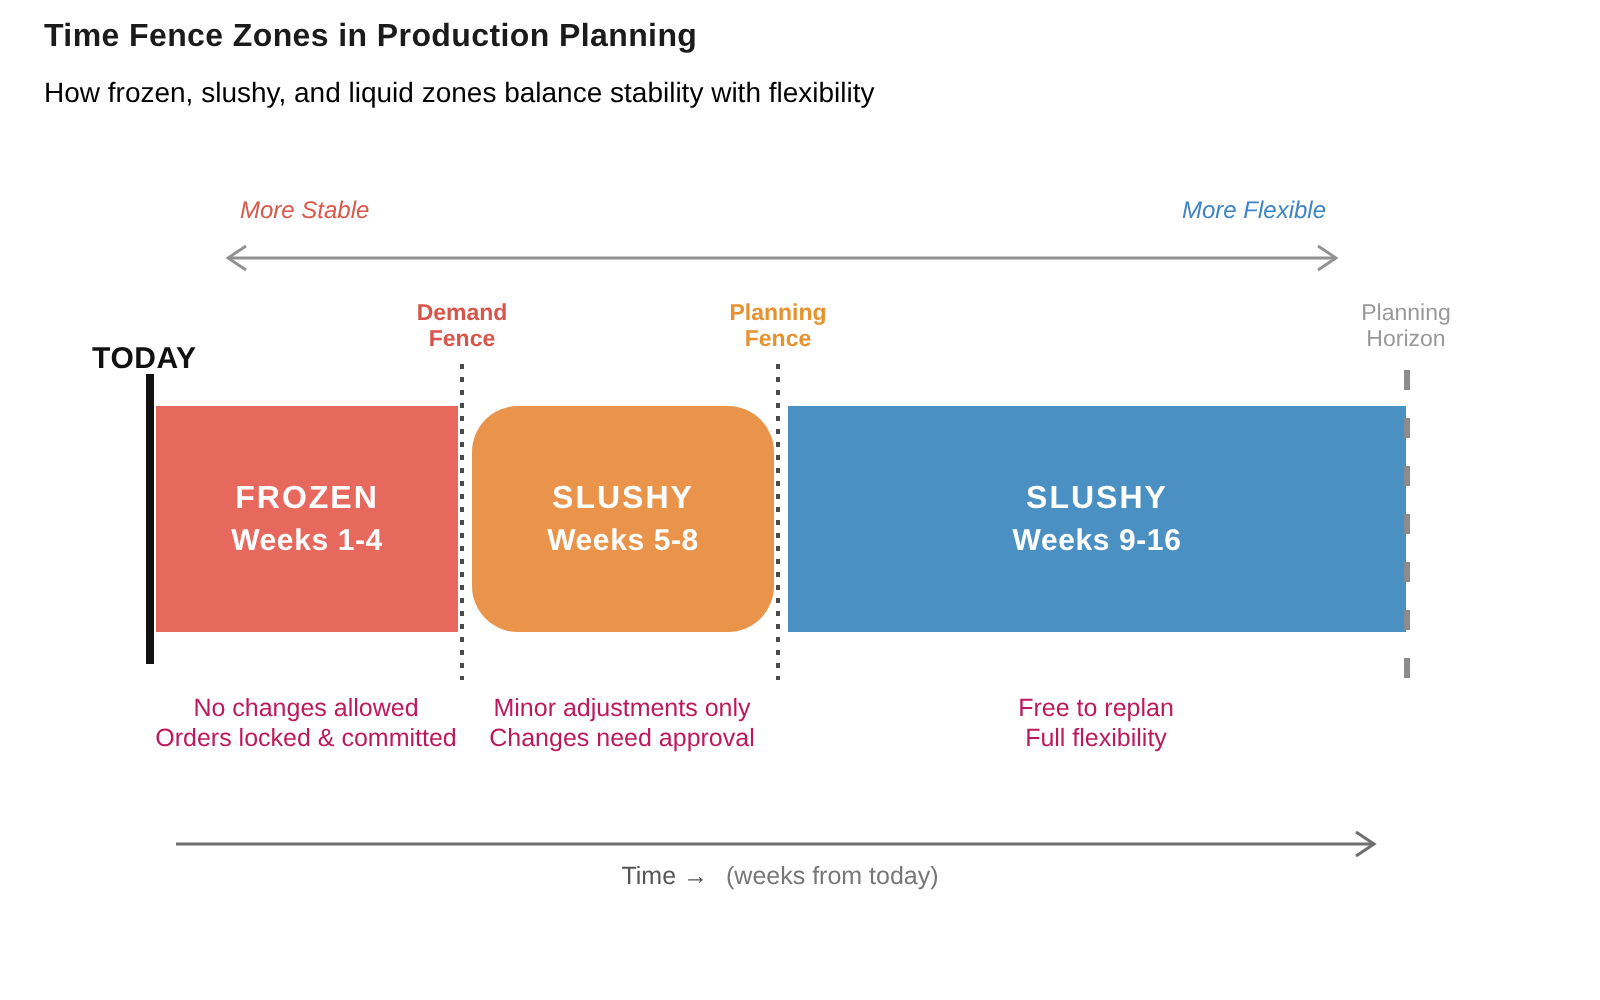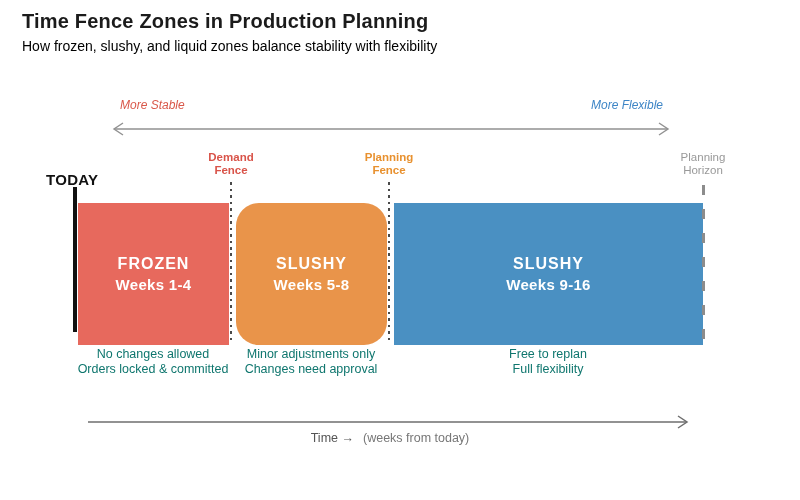--- a/index.html
+++ b/index.html
@@ -2,56 +2,56 @@
 <html><head>
 <meta charset="utf-8">
 <style>
   * { margin:0; padding:0; box-sizing:border-box; }
   html,body { background:#fff; }
   body { font-family:"Liberation Sans","DejaVu Sans",sans-serif; }
   .canvas { position:relative; width:800px; height:500px; background:#ffffff; overflow:hidden; }
 
   .abs { position:absolute; }
 
-  .title { left:22px; top:10px; font-size:20px; font-weight:700; color:#1b1b1b; letter-spacing:.2px; }
+  .title { left:22px; top:10px; font-size:16px; font-weight:700; color:#1b1b1b; letter-spacing:.2px; }
   .subtitle { left:22px; top:38px; font-size:14px; color:#000000; }
 
   .axis-edge-label { top:98px; font-size:12px; font-style:italic; }
   .stable-label { left:120px; }
   .flexible-label { right:137px; }
 
   .flex-arrow { left:110px; top:120px; }
   .time-arrow { left:85px; top:413px; }
 
   .today-label { left:46px; top:156px; font-size:15px; font-weight:700; color:#111; letter-spacing:.3px;margin-top:15px; }
 
   .fence-label { top:151px; width:100px; text-align:center; font-size:11.5px; font-weight:700; line-height:13px; }
   .fence-label.demand { left:181px; }
   .fence-label.planning { left:339px; }
   .fence-label.horizon { left:653px; font-weight:400; }
 
   .today-line { left:73px; top:187px; width:4px; height:145px; background:#111; }
 
-  .zone-bar { top:203px; height:142px; display:flex; flex-direction:column; align-items:center;
+  .zone-bar { top:203px; height:113px; display:flex; flex-direction:column; align-items:center;
               justify-content:center; gap:3px; color:#fff; }
   .zone-bar.frozen { left:78px; width:151px; }
   .zone-bar.slushy { left:236px; width:151px; }
   .zone-bar.liquid { left:394px; width:309px; }
   .zone-name  { font-size:16px; font-weight:700; letter-spacing:1px; }
   .zone-weeks { font-size:15px; font-weight:700; letter-spacing:.3px; }
 
   .fence-line { top:182px; width:2px; height:158px;
     background:repeating-linear-gradient(to bottom,#4a4a4a 0px,#4a4a4a 2.5px,transparent 2.5px,transparent 6.5px); }
   .fence-line.demand { left:230px; }
   .fence-line.planning { left:388px; }
 
   .horizon-line { left:702px; top:185px; width:3px; height:155px;
     background:repeating-linear-gradient(to bottom,#8c8c8c 0px,#8c8c8c 10px,transparent 10px,transparent 24px); }
 
-  .zone-desc { top:347px; width:220px; text-align:center; font-size:12.5px; line-height:15px; color:#0f766e; }
+  .zone-desc { top:347px; width:220px; text-align:center; font-size:12.5px; line-height:15px; color:#be185d; }
   .zone-desc.frozen { left:43px; }
   .zone-desc.slushy { left:201px; }
   .zone-desc.liquid { left:438px; }
 
   .time-label { left:90px; top:431px; width:600px; display:flex; justify-content:center; gap:9px;
                 font-size:12.5px; }
   .time-label .main { color:#555; }
   .time-label .sub  { color:#777; }
 </style>
 </head>

